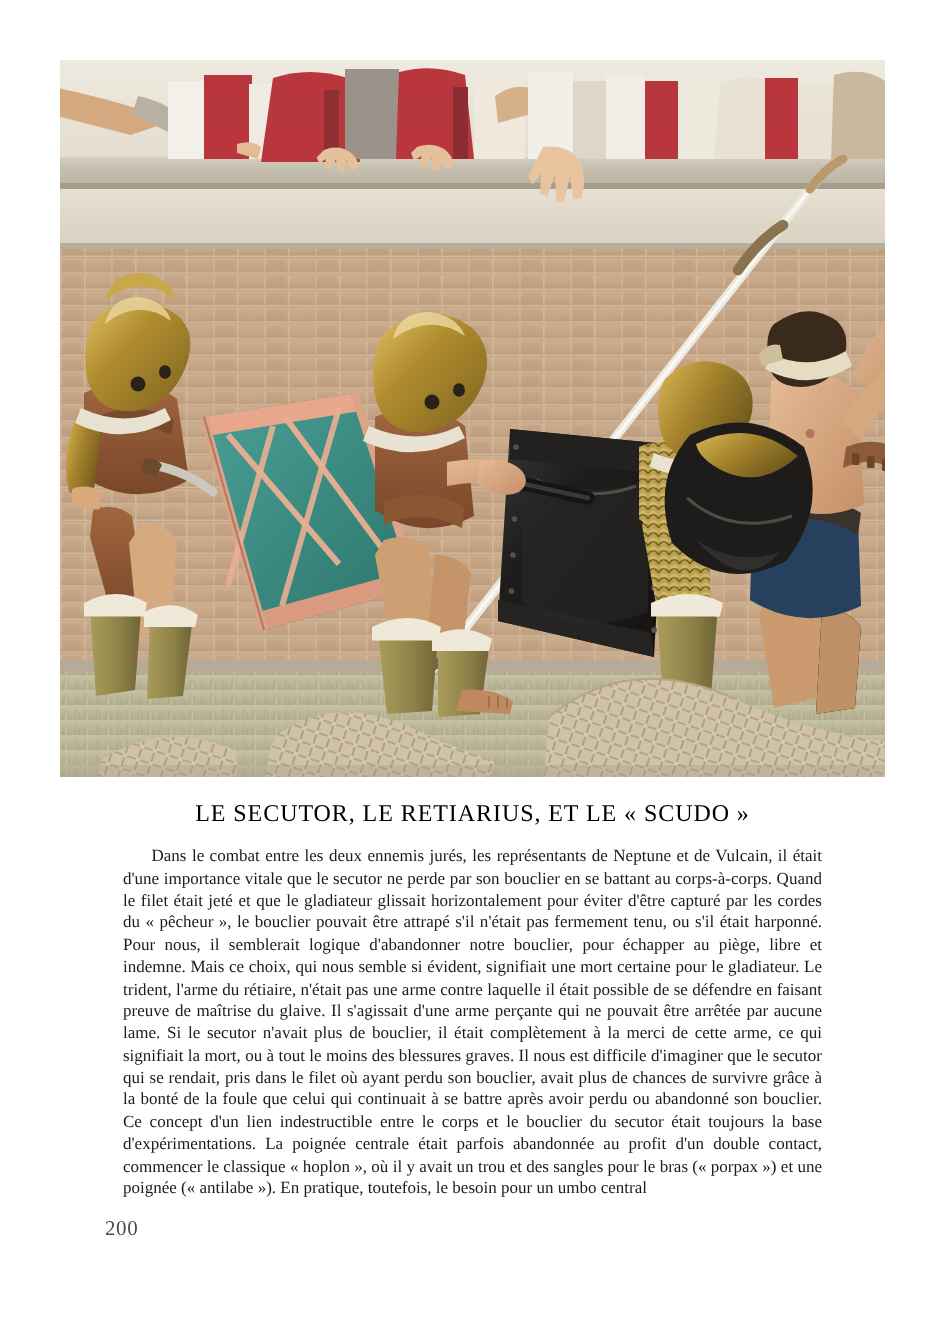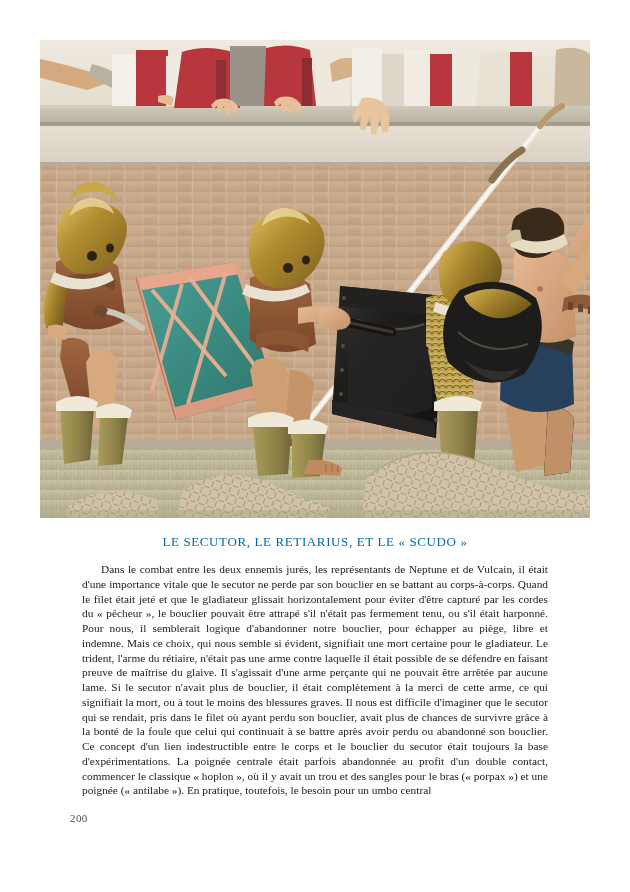--- a/index.html
+++ b/index.html
@@ -35,44 +35,44 @@
   .photo-svg { display: block; width: 100%; height: 100%; }
 
   
   .textcol {
     position: absolute;
     left: 70px;
     top: 534px;
     width: 490px;
   }
   .heading {
-    font-size: 13px;
+    font-size: 16px;
     letter-spacing: 0.62px;
     text-align: center;
     margin: 0 0 7px 0;
     font-weight: normal;
-    color: #0369a1;
+    color: #000000;
     white-space: nowrap;
   }
   .body-text {
     font-size: 11.35px;
     line-height: 14.75px;
     text-align: justify;
     text-justify: inter-word;
     margin: 12px;
     color: #1b1b1b;
     hyphens: none;
   }
   .body-text .indent { display: inline-block; width: 19px; }
 
   .folio {
     position: absolute;
     left: 70px;
     top: 812px;
-    font-size: 11px;
+    font-size: 14px;
     letter-spacing: 0.4px;
     color: #4b4b4b;
   }
 </style>
 </head>
 <body>
 
 <div class="page">
 
   <div class="photo">

